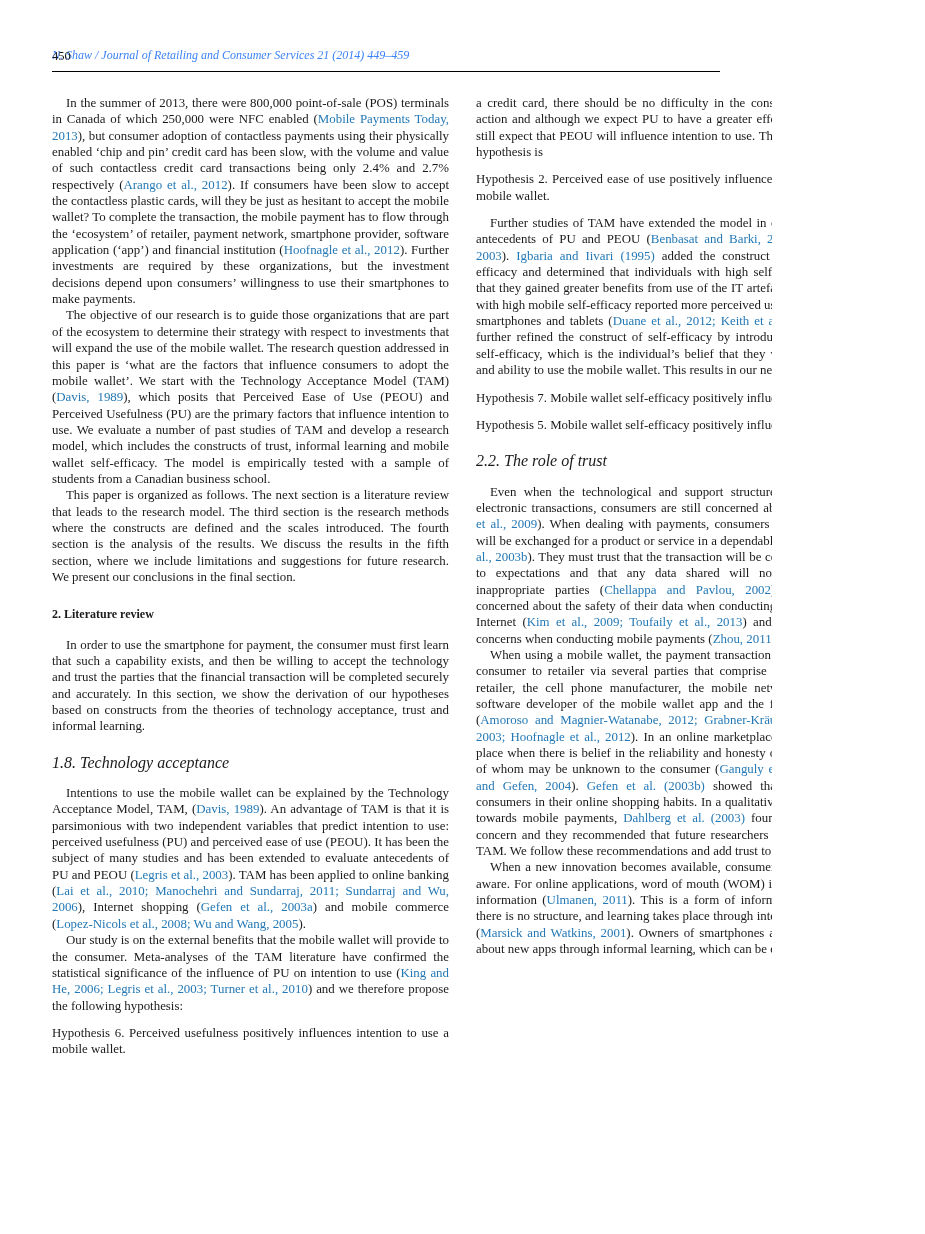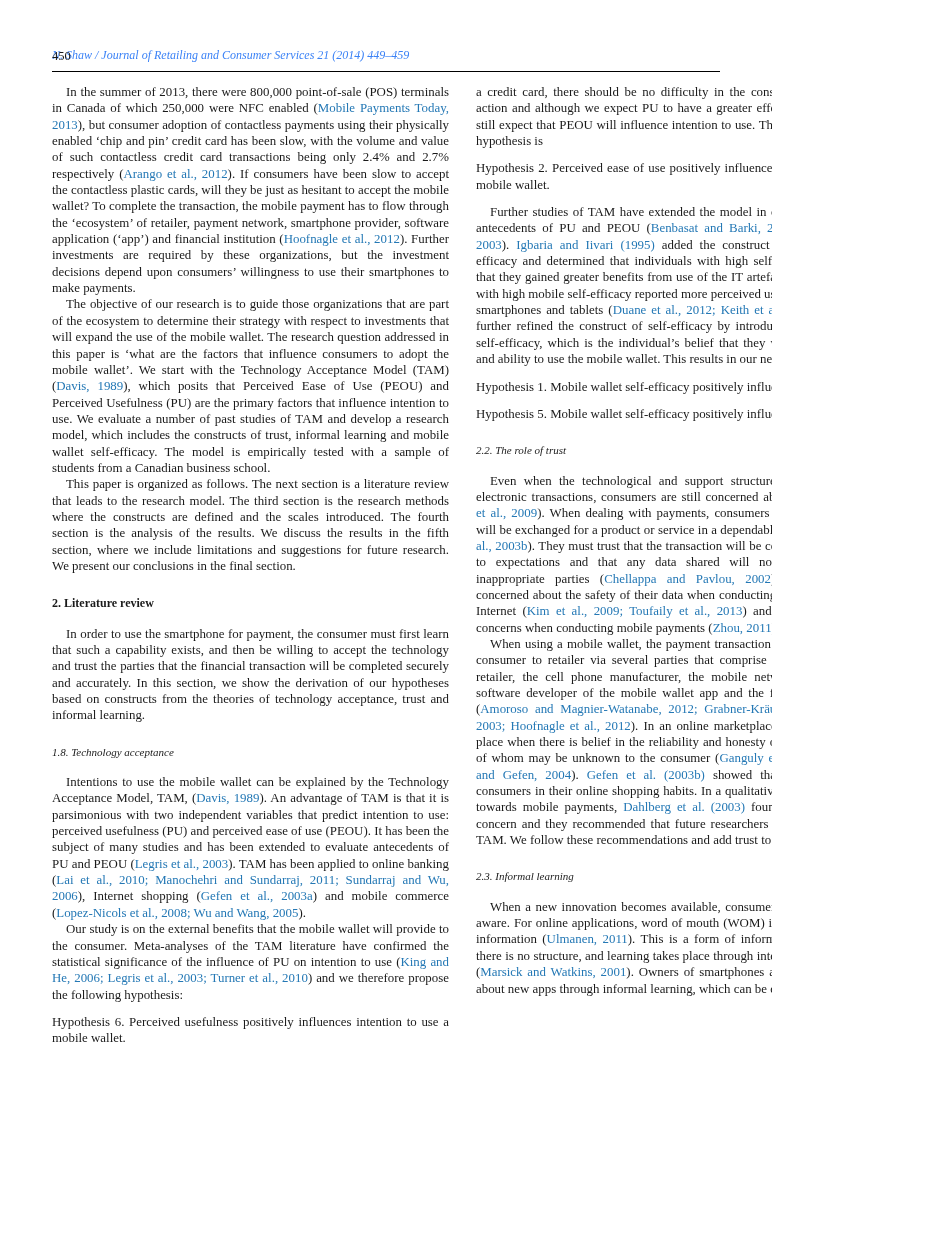--- a/index.html
+++ b/index.html
@@ -26,40 +26,40 @@
     color: #3b82f6;
   }
   .header-rule {
     border: 0;
     border-top: 1px solid #000000;
     margin: 6px 0 0 0;
   }
   .body-cols {
     display: flex;
     gap: 27px;
-    margin-top: 12px;
+    margin-top: 23px;
     text-align: justify;
     font-size: 12.9px;
     line-height: 16.35px;
     hyphens: auto;
     -webkit-hyphens: auto;
   }
   .col { flex: 0 0 397px; width: 397px; }
   .para { margin: 0; text-indent: 14px; }
   .para.noindent { text-indent: 0; }
   .hyp { margin: 11px 0 11px 0; text-indent: 0; }
   .hyp .hyp-label { font-weight: normal; }
   h2.sec {
     font-size: 12px;
     font-weight: bold;
     margin: 21px 0 14px 0;
     text-align: left;
   }
   h3.subsec {
-    font-size: 11px;
+    font-size: 16px;
     font-weight: normal;
     font-style: italic;
     margin: 20px 0 14px 0;
     text-align: left;
   }
   a.cite {
     color: var(--link-color, #2478b5);
     text-decoration: none;
     cursor: pointer;
   }
@@ -82,22 +82,21 @@
         <p class="para">In order to use the smartphone for payment, the consumer must first learn that such a capability exists, and then be willing to accept the technology and trust the parties that the financial transaction will be completed securely and accurately. In this section, we show the derivation of our hypotheses based on constructs from the theories of technology acceptance, trust and informal learning.</p>
         <h3 class="subsec">1.8. Technology acceptance</h3>
         <p class="para">Intentions to use the mobile wallet can be explained by the Technology Acceptance Model, TAM, (<a class="cite" href="#">Davis, 1989</a>). An advantage of TAM is that it is parsimonious with two independent variables that predict intention to use: perceived usefulness (PU) and perceived ease of use (PEOU). It has been the subject of many studies and has been extended to evaluate antecedents of PU and PEOU (<a class="cite" href="#">Legris et al., 2003</a>). TAM has been applied to online banking (<a class="cite" href="#">Lai et al., 2010; Manochehri and Sundarraj, 2011; Sundarraj and Wu, 2006</a>), Internet shopping (<a class="cite" href="#">Gefen et al., 2003a</a>) and mobile commerce (<a class="cite" href="#">Lopez-Nicols et al., 2008; Wu and Wang, 2005</a>).</p>
         <p class="para">Our study is on the external benefits that the mobile wallet will provide to the consumer. Meta-analyses of the TAM literature have confirmed the statistical significance of the influence of PU on intention to use (<a class="cite" href="#">King and He, 2006; Legris et al., 2003; Turner et al., 2010</a>) and we therefore propose the following hypothesis:</p>
         <p class="hyp"><span class="hyp-label">Hypothesis 6.</span> Perceived usefulness positively influences intention to use a mobile wallet.</p>
       </div>
     <div class="col">
         <p class="para noindent">a credit card, there should be no difficulty in the consumer learning this action and although we expect PU to have a greater effect than PEOU, we still expect that PEOU will influence intention to use. Therefore, our second hypothesis is</p>
         <p class="hyp"><span class="hyp-label">Hypothesis 2.</span> Perceived ease of use positively influences intention to use a mobile wallet.</p>
         <p class="para">Further studies of TAM have extended the model in order to investigate antecedents of PU and PEOU (<a class="cite" href="#">Benbasat and Barki, 2007; Legris et al., 2003</a>). <a class="cite" href="#">Igbaria and Iivari (1995)</a> added the construct of computer self-efficacy and determined that individuals with high self-efficacy perceived that they gained greater benefits from use of the IT artefact. Similarly, users with high mobile self-efficacy reported more perceived usefulness from their smartphones and tablets (<a class="cite" href="#">Duane et al., 2012; Keith et al., 2011</a>). We have further refined the construct of self-efficacy by introducing mobile wallet self-efficacy, which is the individual’s belief that they will have the skills and ability to use the mobile wallet. This results in our next hypotheses:</p>
-        <p class="hyp"><span class="hyp-label">Hypothesis 1.</span> Mobile wallet self-efficacy positively influences PU.</p>
+        <p class="hyp"><span class="hyp-label">Hypothesis 7.</span> Mobile wallet self-efficacy positively influences PU.</p>
         <p class="hyp"><span class="hyp-label">Hypothesis 5.</span> Mobile wallet self-efficacy positively influences PEOU.</p>
         <h3 class="subsec">2.2. The role of trust</h3>
         <p class="para">Even when the technological and support structure are in place for electronic transactions, consumers are still concerned about trust (<a class="cite" href="#">Agarwal et al., 2009</a>). When dealing with payments, consumers expect that money will be exchanged for a product or service in a dependable manner (<a class="cite" href="#">Gefen et al., 2003b</a>). They must trust that the transaction will be completed according to expectations and that any data shared will not be shared with inappropriate parties (<a class="cite" href="#">Chellappa and Pavlou, 2002</a>). Consumers are concerned about the safety of their data when conducting commerce via the Internet (<a class="cite" href="#">Kim et al., 2009; Toufaily et al., 2013</a>) and they have similar concerns when conducting mobile payments (<a class="cite" href="#">Zhou, 2011</a>).</p>
         <p class="para">When using a mobile wallet, the payment transaction is transferred from consumer to retailer via several parties that comprise the ecosystem: the retailer, the cell phone manufacturer, the mobile network provider, the software developer of the mobile wallet app and the financial institution (<a class="cite" href="#">Amoroso and Magnier-Watanabe, 2012; Grabner-Kräuter and Kaluscha, 2003; Hoofnagle et al., 2012</a>). In an online marketplace, transactions take place when there is belief in the reliability and honesty of the parties, some of whom may be unknown to the consumer (<a class="cite" href="#">Ganguly et al., 2010; Pavlou and Gefen, 2004</a>). <a class="cite" href="#">Gefen et al. (2003b)</a> showed that trust influenced consumers in their online shopping habits. In a qualitative study of attitudes towards mobile payments, <a class="cite" href="#">Dahlberg et al. (2003)</a> found that trust was a concern and they recommended that future researchers add the concept to TAM. We follow these recommendations and add trust to our model:</p>
-        <h3 class="subsec">2.3. Informal learning</h3>
         <p class="para">When a new innovation becomes available, consumers need to be made aware. For online applications, word of mouth (WOM) is a major source of information (<a class="cite" href="#">Ulmanen, 2011</a>). This is a form of informal learning, where there is no structure, and learning takes place through interaction with others (<a class="cite" href="#">Marsick and Watkins, 2001</a>). Owners of smartphones are able to find out about new apps through informal learning, which can be decomposed into</p>
       </div>
   </div>
 </div>
 
 </body></html>

